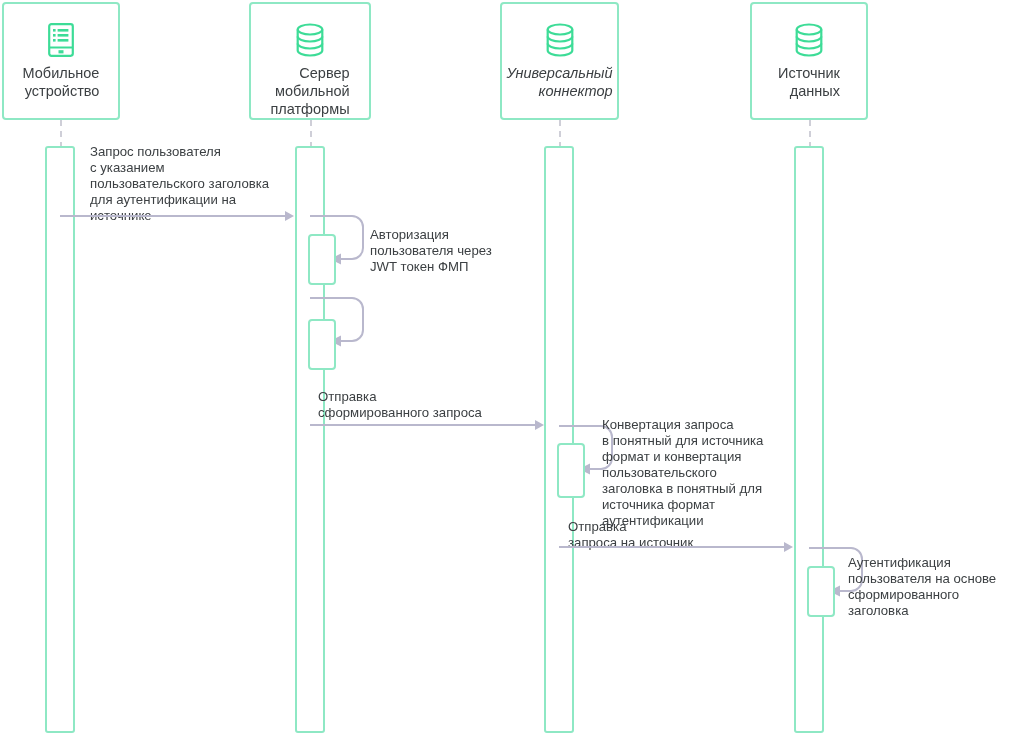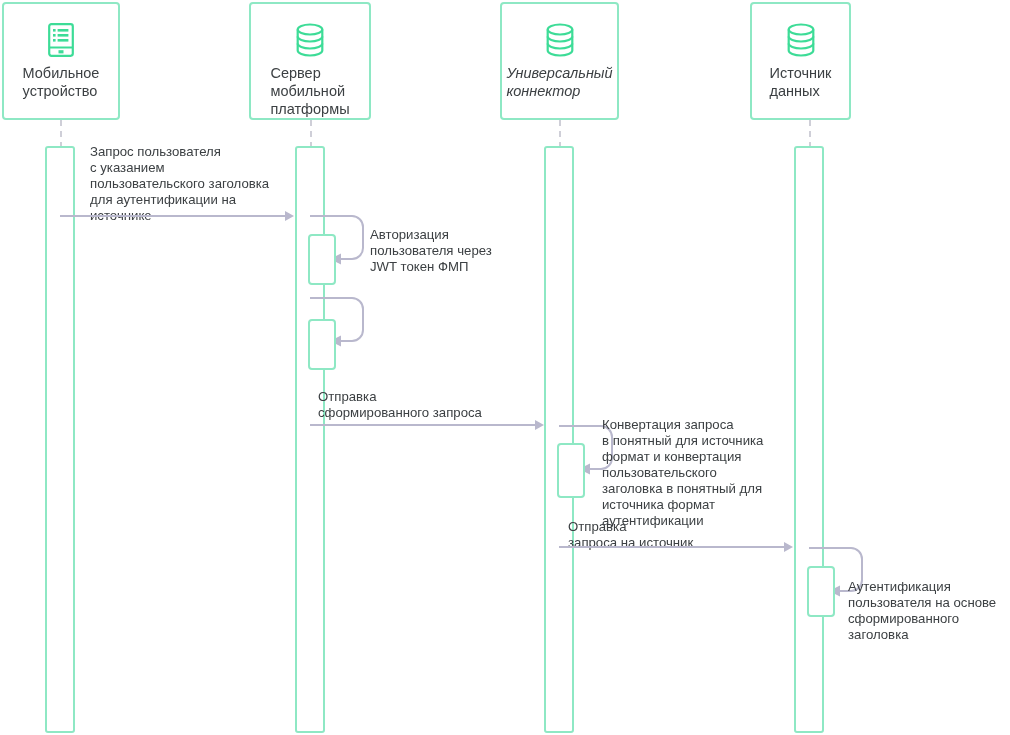--- a/index.html
+++ b/index.html
@@ -34,21 +34,21 @@
     margin-top: 16px;
     height: 40px;
     display: flex;
     align-items: center;
     justify-content: center;
   }
   .participant-label {
     margin-top: 4px;
     font-size: 14.5px;
     line-height: 18px;
-    text-align: left;
+    text-align: right;
     color: #3c4043;
     white-space: pre-line;
     padding: 0 6px;
   }
   
   .lifeline {
     position: absolute;
     width: 0;
     border-left: 2px dashed #cfcfd8;
   }
@@ -149,21 +149,21 @@
         <ellipse cx="15" cy="6.5" rx="12.3" ry="5" fill="none" stroke="#3ddc97" stroke-width="2.2"></ellipse>
         <path d="M2.7 6.5 V27.5 A12.3 5 0 0 0 27.3 27.5 V6.5" fill="none" stroke="#3ddc97" stroke-width="2.2"></path>
         <path d="M2.7 13.5 A12.3 5 0 0 0 27.3 13.5" fill="none" stroke="#3ddc97" stroke-width="2.2"></path>
         <path d="M2.7 20.5 A12.3 5 0 0 0 27.3 20.5" fill="none" stroke="#3ddc97" stroke-width="2.2"></path>
       </svg>
     </div>
     <div class="participant-label">Универсальный
 коннектор</div>
   </div>
 
-  <div class="participant" style="left:750px; top:2px; width:101px; height:118px;">
+  <div class="participant" style="left:750px; top:2px; width:118px; height:118px;">
     <div class="participant-icon">
       <svg width="30" height="34" viewBox="0 0 30 34" aria-hidden="true">
         <ellipse cx="15" cy="6.5" rx="12.3" ry="5" fill="none" stroke="#3ddc97" stroke-width="2.2"></ellipse>
         <path d="M2.7 6.5 V27.5 A12.3 5 0 0 0 27.3 27.5 V6.5" fill="none" stroke="#3ddc97" stroke-width="2.2"></path>
         <path d="M2.7 13.5 A12.3 5 0 0 0 27.3 13.5" fill="none" stroke="#3ddc97" stroke-width="2.2"></path>
         <path d="M2.7 20.5 A12.3 5 0 0 0 27.3 20.5" fill="none" stroke="#3ddc97" stroke-width="2.2"></path>
       </svg>
     </div>
     <div class="participant-label">Источник
 данных</div>
@@ -223,18 +223,18 @@
   <div class="msg-label" style="left:568px; top:519px; width:218px;">Отправка
 запроса на источник</div>
   <div class="msg-line" style="left:559px; top:546px; width:225px;"></div>
   <div class="msg-head" style="left:784px; top:542px;"></div>
 
   <svg class="selfloop" style="left:807px; top:546px;" width="60" height="56" viewBox="0 0 60 56">
     <path d="M2 2 H44 A11 11 0 0 1 55 13 V34 A11 11 0 0 1 44 45 H33"></path>
     <polygon points="33,39.5 22,45 33,50.5"></polygon>
   </svg>
   <div class="activation inner" style="left:807px; top:566px; width:28px; height:51px;"></div>
-  <div class="self-label" style="left:848px; top:555px; width:162px;margin-top:24px;">Аутентификация
+  <div class="self-label" style="left:848px; top:555px; width:162px;">Аутентификация
 пользователя на основе
 сформированного
 заголовка</div>
 
 </div>
 
 </body></html>

